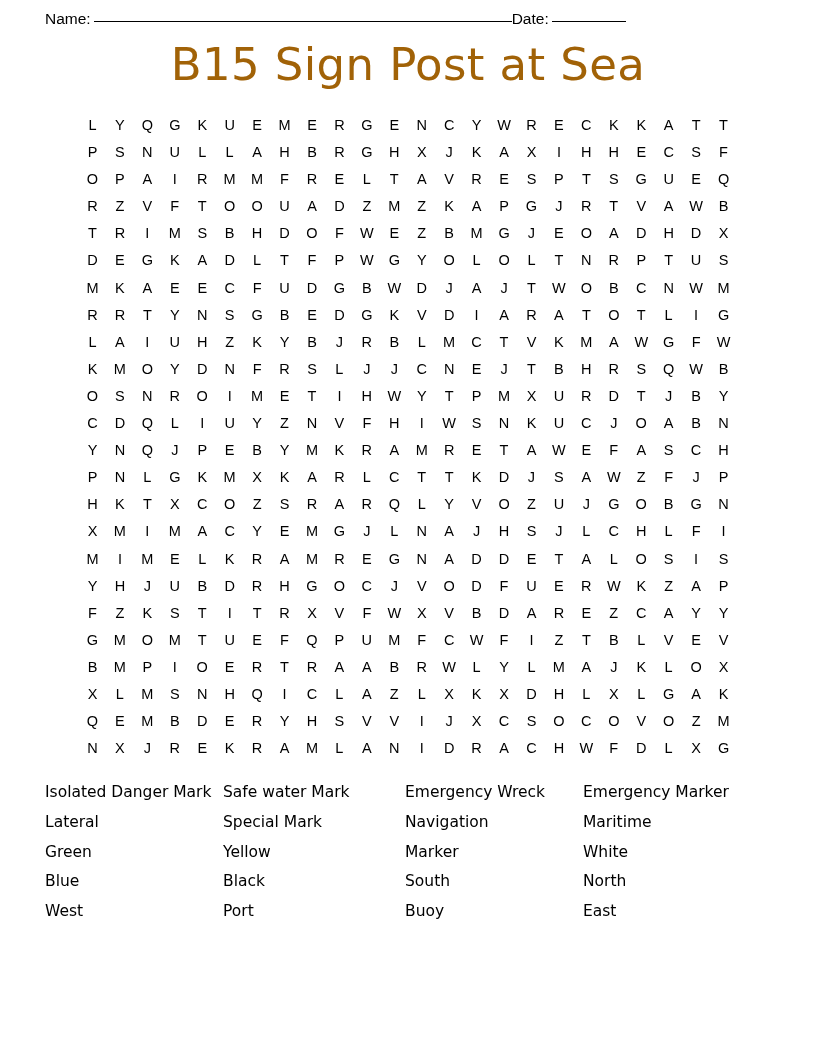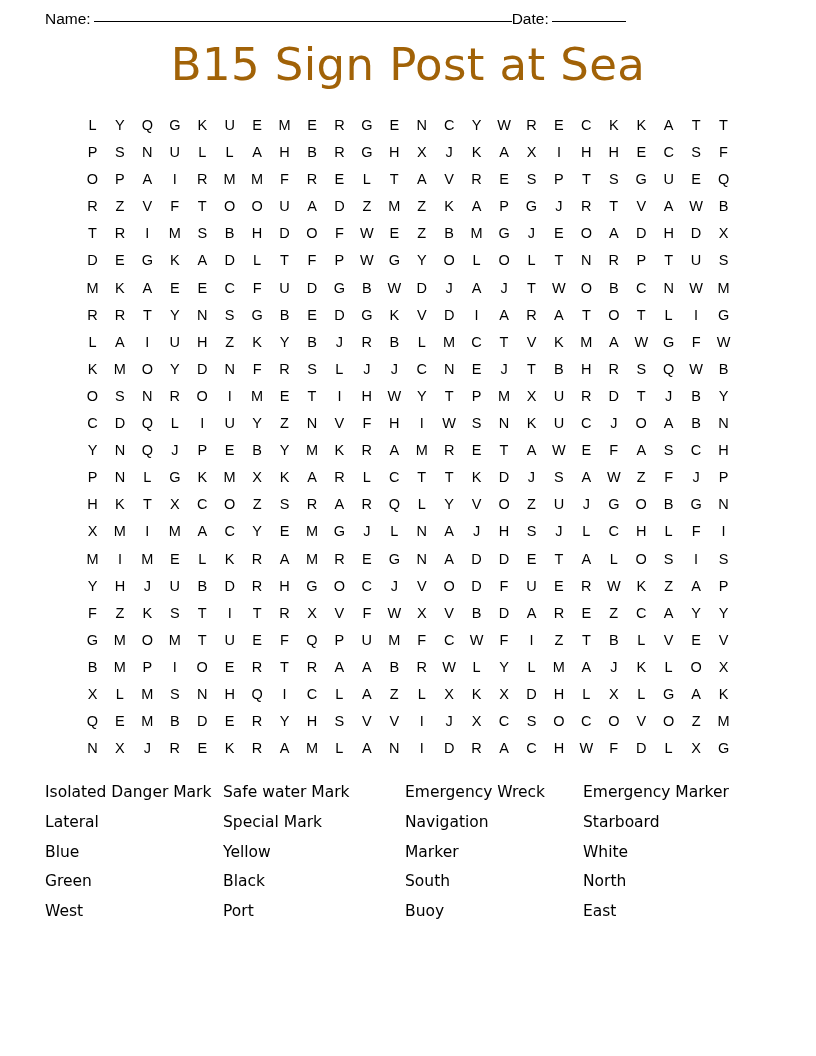--- a/index.html
+++ b/index.html
@@ -710,38 +710,38 @@
       <div class="letter-cell">L</div>
       <div class="letter-cell">X</div>
       <div class="letter-cell">G</div>
     </div>
 </div>
 
 <div class="word-list" id="word-list">
     <div class="word-col">
       <div class="word-item">Isolated Danger Mark</div>
       <div class="word-item">Lateral</div>
+      <div class="word-item">Green</div>
       <div class="word-item">Blue</div>
-      <div class="word-item">Green</div>
       <div class="word-item">West</div>
     </div>
     <div class="word-col">
       <div class="word-item">Safe water Mark</div>
       <div class="word-item">Special Mark</div>
       <div class="word-item">Yellow</div>
       <div class="word-item">Black</div>
       <div class="word-item">Port</div>
     </div>
     <div class="word-col">
       <div class="word-item">Emergency Wreck</div>
       <div class="word-item">Navigation</div>
       <div class="word-item">Marker</div>
       <div class="word-item">South</div>
       <div class="word-item">Buoy</div>
     </div>
     <div class="word-col">
       <div class="word-item">Emergency Marker</div>
-      <div class="word-item">Starboard</div>
+      <div class="word-item">Maritime</div>
       <div class="word-item">White</div>
       <div class="word-item">North</div>
       <div class="word-item">East</div>
     </div>
   </div>
 
 </body></html>

